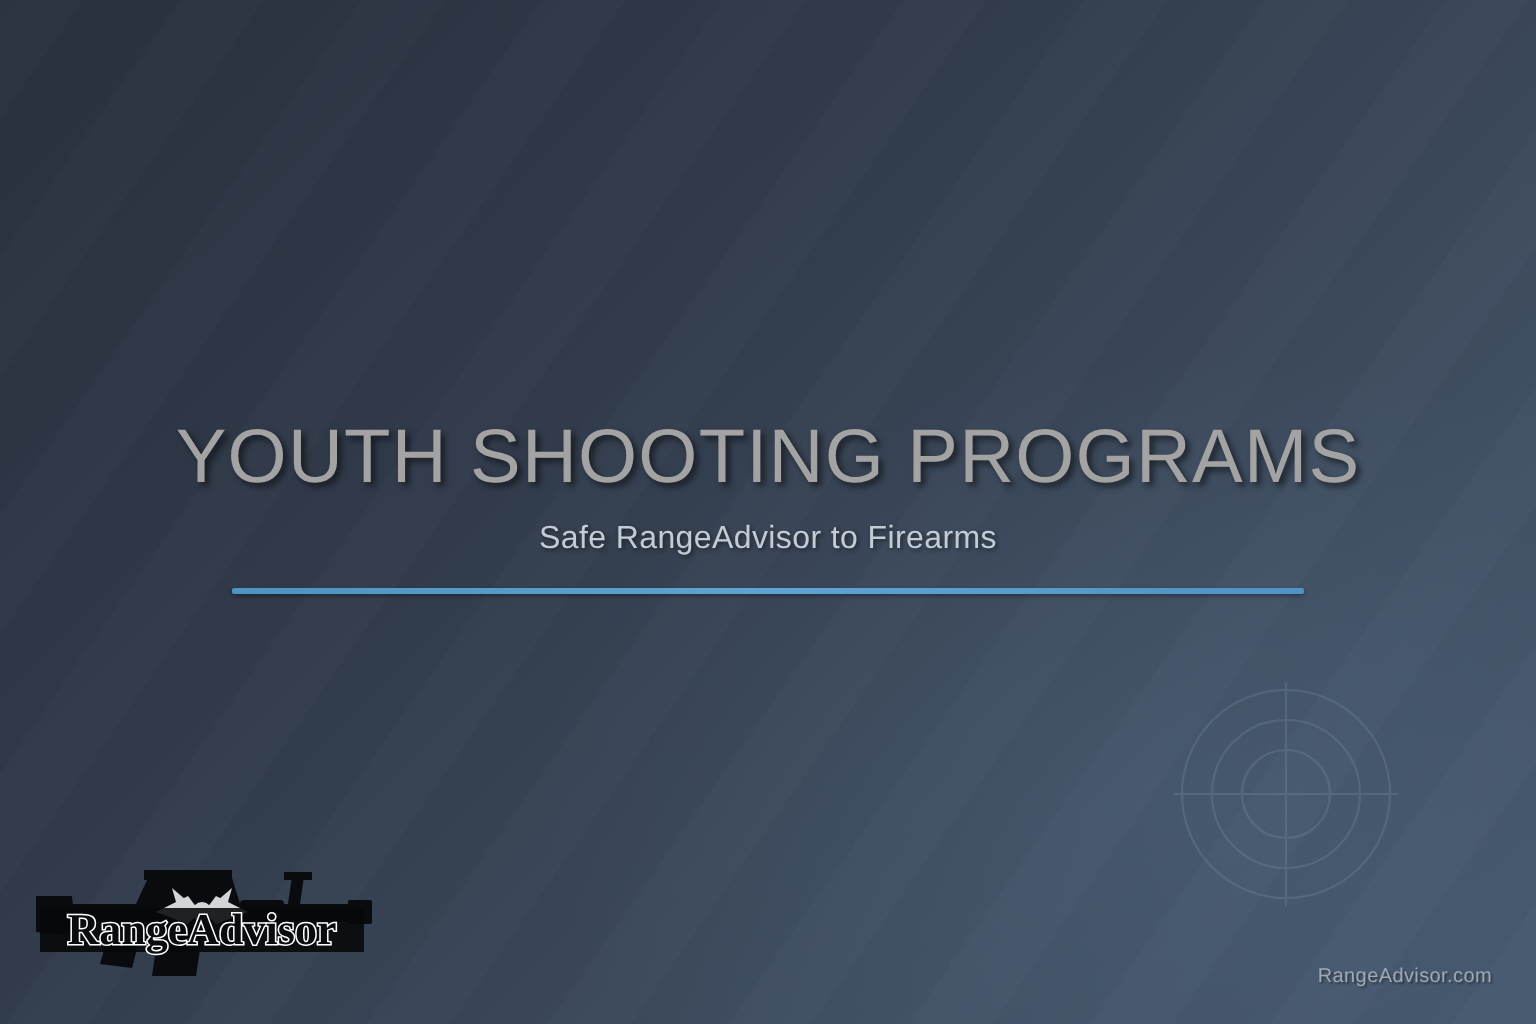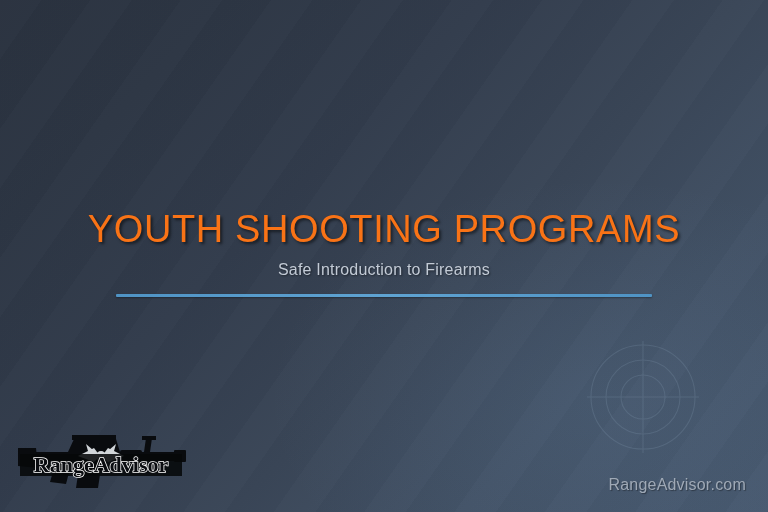--- a/index.html
+++ b/index.html
@@ -68,21 +68,21 @@
     left: 0;
     top: 206px;
     width: 768px;
     text-align: center;
   }
 
   .slide-title {
     font-size: 38px;
     font-weight: 400;
     letter-spacing: 0.6px;
-    color: #f97316;
+    color: #a3a3a3;
     text-shadow: 2px 2px 3px rgba(0,0,0,0.55);
     line-height: 46px;
     white-space: nowrap;
   }
 
   .slide-subtitle {
     margin-top: 8px;
     font-size: 16px;
     font-weight: 400;
     color: #c3cbd6;
@@ -107,21 +107,21 @@
     top: 426px;
     width: 176px;
     height: 66px;
   }
 
   
   .footer-url {
     position: absolute;
     right: 22px;
     bottom: 18px;
-    font-size: 16px;
+    font-size: 10px;
     color: #9fa9b6;
     letter-spacing: 0.2px;
     text-shadow: 1px 1px 1px rgba(0,0,0,0.35);
     margin-left: 16px;
   }
 </style>
 </head>
 <body>
 
 <div id="slide">
@@ -137,21 +137,21 @@
         <circle cx="60" cy="60" r="37"></circle>
         <circle cx="60" cy="60" r="52"></circle>
         <line x1="60" y1="4" x2="60" y2="116"></line>
         <line x1="4" y1="60" x2="116" y2="60"></line>
       </g>
     </svg>
   </div>
 
   <div class="title-block">
     <div class="slide-title">YOUTH SHOOTING PROGRAMS</div>
-    <div class="slide-subtitle">Safe Introduction to Firearms</div>
+    <div class="slide-subtitle">Safe RangeAdvisor to Firearms</div>
     <div class="accent-rule"></div>
   </div>
 
   <div class="logo">
     <svg width="176" height="66" viewBox="0 0 176 66">
       <defs>
         <clipPath id="logoclip">
             <rect x="0" y="0" width="176" height="66"></rect>
           </clipPath>
       </defs>

